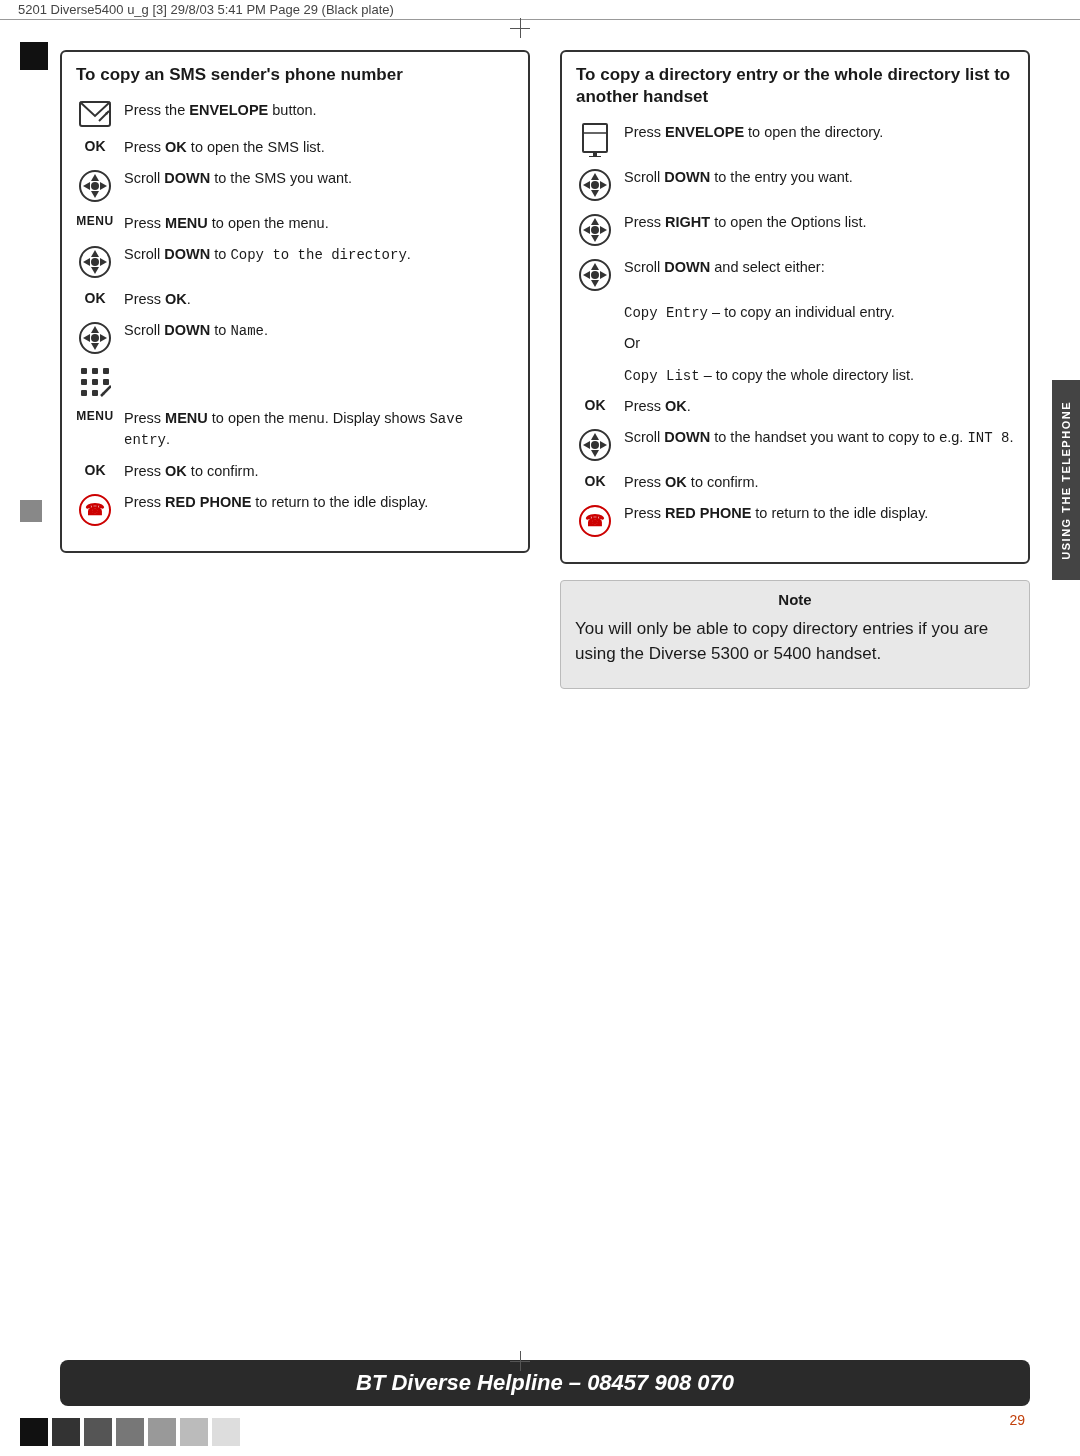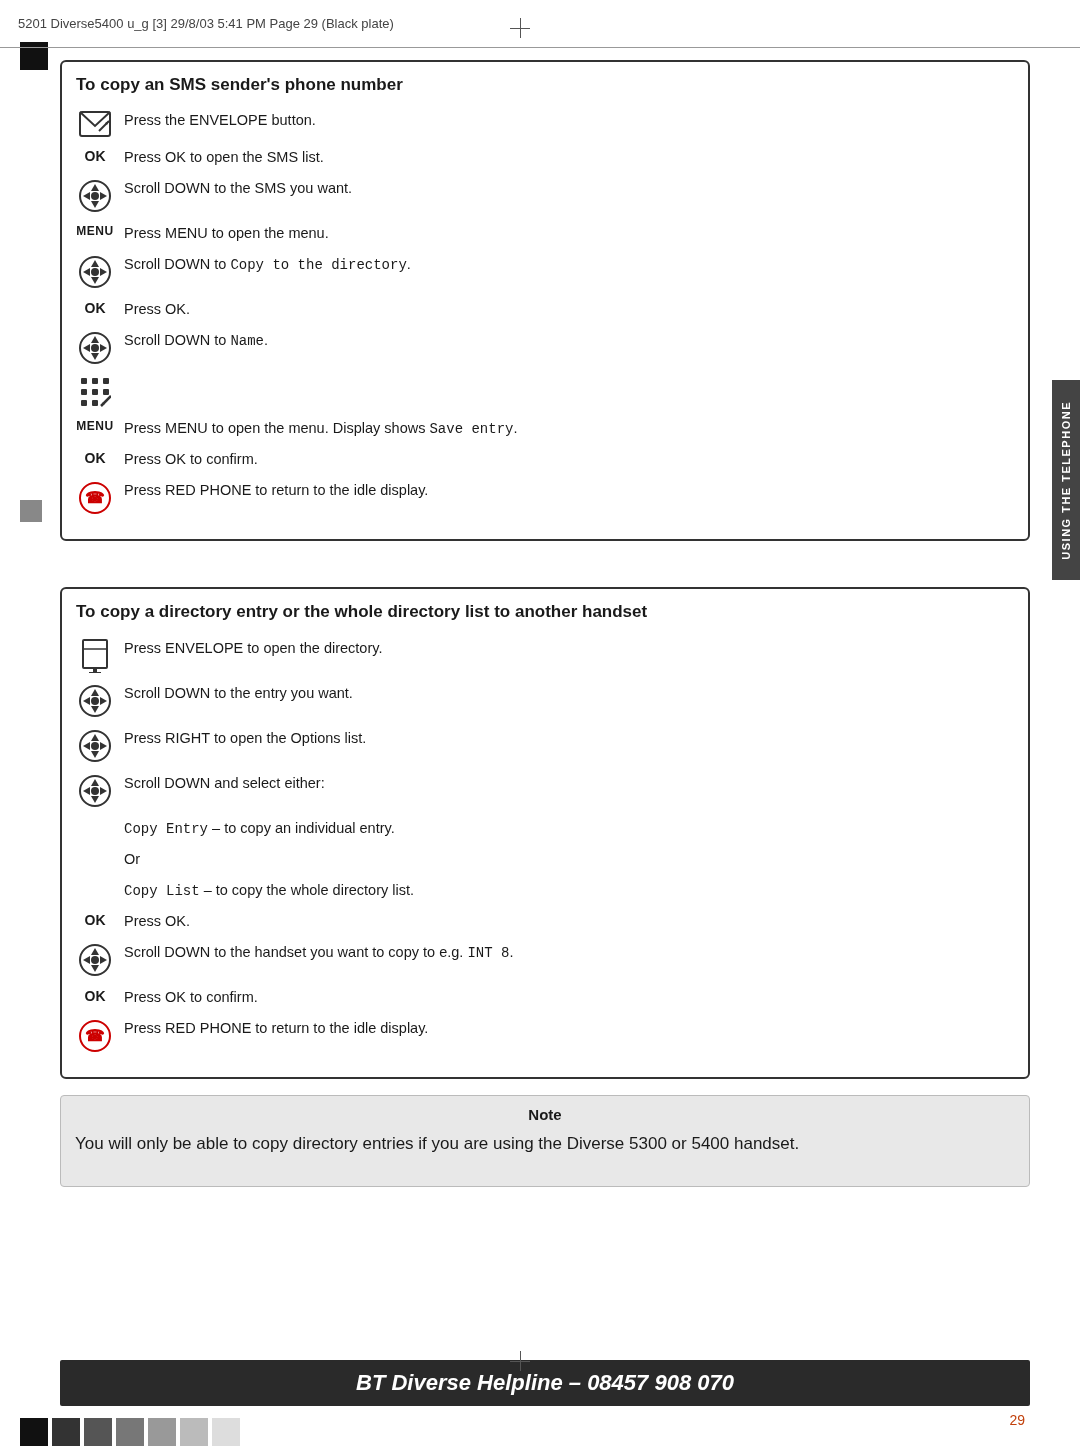--- a/index.html
+++ b/index.html
@@ -11,21 +11,21 @@
       font-size: 15px;
       color: #1a1a1a;
       position: relative;
       overflow: hidden;
     }
 
     
     .header-bar {
       position: absolute;
       top: 0; left: 0; right: 0;
-      height: 48px;
+      height: 20px;
       border-bottom: 1px solid #999;
       display: flex;
       align-items: center;
       padding: 0 18px;
       font-size: 13px;
       color: #444;
     }
 
     
     .side-tab {
@@ -55,22 +55,21 @@
       top: 50px;
       left: 60px;
       right: 50px;
       bottom: 120px;
     }
 
     
     .two-col {
       display: flex;
       gap: 30px;
-      margin-top: 10px;
-      flex-direction: column;
+      margin-top: 0;
     }
 
     .col-left {
       flex: 1;
     }
 
     .col-right {
       flex: 1;
     }
 
@@ -108,21 +107,21 @@
       padding-top: 1px;
     }
 
     .instr-text {
       flex: 1;
       font-size: 14.5px;
       line-height: 1.45;
     }
 
     .instr-text b {
-      font-weight: normal;
+      font-weight: bold;
     }
 
     .mono {
       font-family: 'Courier New', Courier, monospace;
       font-size: 14px;
     }
 
     
     .label-ok {
       font-weight: bold;
@@ -133,21 +132,21 @@
       font-weight: bold;
       font-size: 12px;
       letter-spacing: 0.5px;
     }
 
     
     .note-box {
       border: 1px solid #bbb;
       background: #e8e8e8;
       border-radius: 4px;
-      padding: 10px 14px 29px;
+      padding: 10px 14px 21px;
       margin-top: 10px;
     }
 
     .note-title {
       font-weight: bold;
       font-size: 15px;
       text-align: center;
       margin-bottom: 8px;
     }
 
@@ -162,21 +161,21 @@
       bottom: 50px;
       left: 60px;
       right: 50px;
       background: #2a2a2a;
       color: white;
       font-size: 22px;
       font-style: italic;
       font-weight: bold;
       text-align: center;
       padding: 10px 0;
-      border-radius: 2px;
+      border-radius: 8px;
     }
 
     
     .page-number {
       position: absolute;
       bottom: 28px;
       right: 55px;
       font-size: 14px;
       color: #c2410c;
     }

